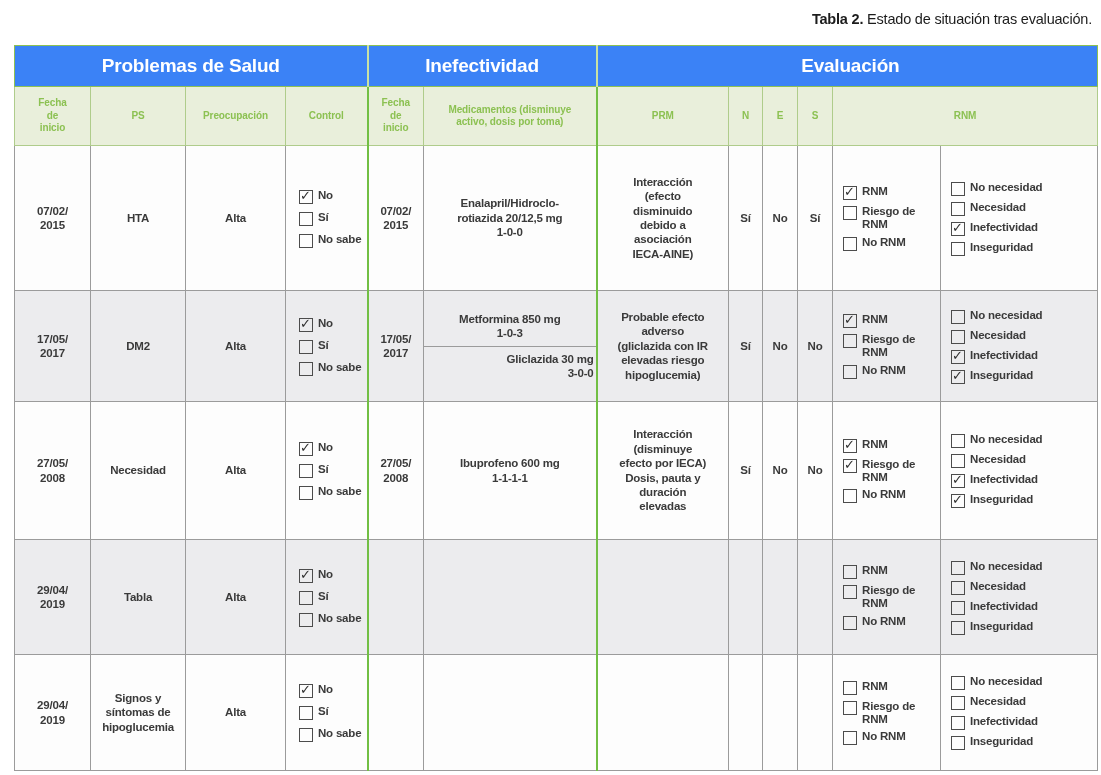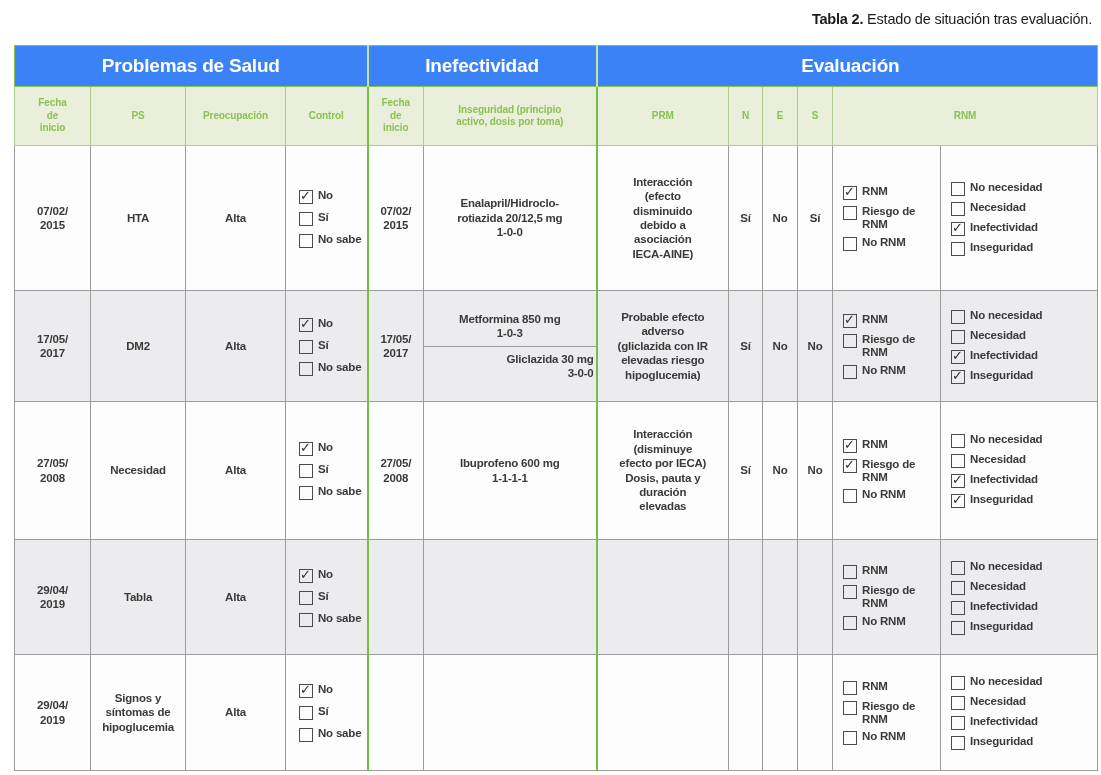--- a/index.html
+++ b/index.html
@@ -87,21 +87,21 @@
     <tr class="shead">
       <th class="pre">Fecha
 de
 inicio</th>
       <th>PS</th>
       <th>Preocupación</th>
       <th class="gsep">Control</th>
       <th class="pre">Fecha
 de
 inicio</th>
-      <th class="pre gsep">Inseguridad (principio
+      <th class="pre gsep">Medicamentos (disminuye
 activo, dosis por toma)</th>
       <th>PRM</th>
       <th>N</th>
       <th>E</th>
       <th>S</th>
       <th colspan="2">RNM</th>
     </tr>
   </thead>
   <tbody>
 

